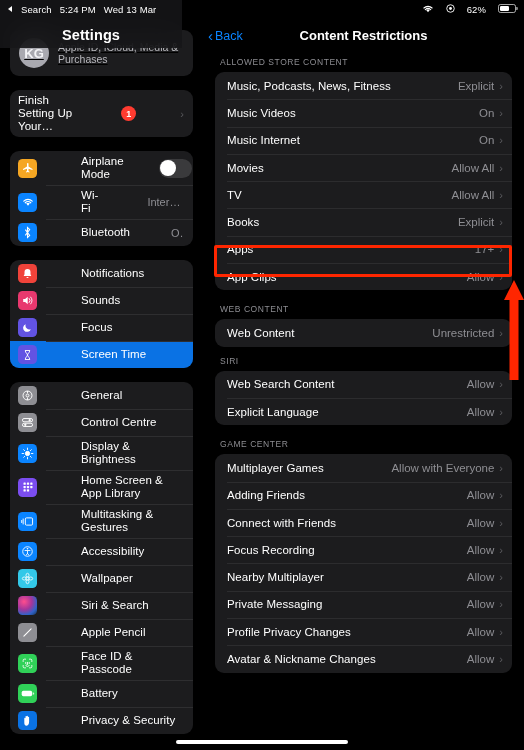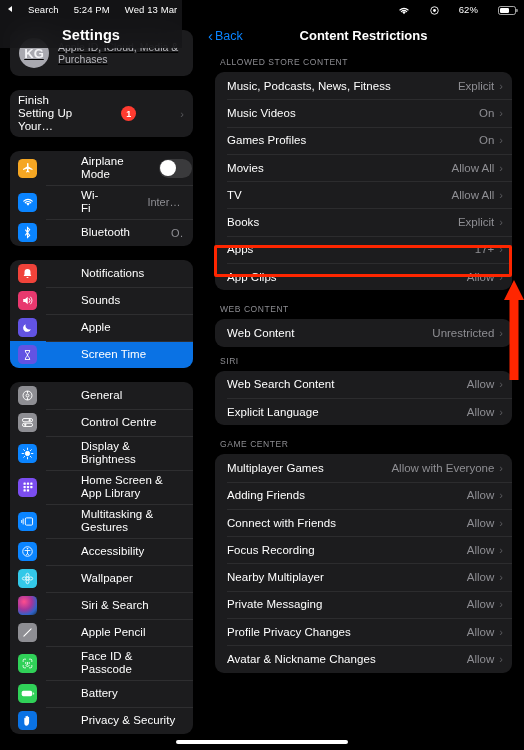--- a/index.html
+++ b/index.html
@@ -11,22 +11,22 @@
     overflow: hidden;
   }
   #screen { position: relative; width: 524px; height: 750px; background: #000; overflow: hidden; }
 
   
   .statusbar {
     position: absolute; top: 0; left: 0; width: 524px; height: 18px;
     display: flex; align-items: center; z-index: 40;
     color: #fff; font-size: 9.5px; padding: 0 8px;
   }
-  .sb-left { display: flex; align-items: center; gap: 15px; }
-  .sb-right { margin-left: auto; display: flex; align-items: flex-end; gap: 20px; }
+  .sb-left { display: flex; align-items: center; gap: 8px; }
+  .sb-right { margin-left: auto; display: flex; align-items: flex-start; gap: 12px; }
   .sb-back-tri {
     width: 0; height: 0; border-top: 3.2px solid transparent;
     border-bottom: 3.2px solid transparent; border-right: 4.2px solid #fff;
     margin-right: 1px;
   }
   .sb-item { letter-spacing: .1px; }
   .wifi-sb { display:block; }
   .loc-sb { display:block; }
   .batt {
     position: relative; width: 18px; height: 9px;
@@ -241,21 +241,21 @@
               </svg>
           </span>
           <span class="rlabel">Sounds</span>
         </div>
         <div class="row">
           <span class="ico" style="background:#6253e3">
             <svg width="11" height="11" viewBox="0 0 18 18" fill="#fff">
                 <path d="M14.5 11.8A6.4 6.4 0 0 1 6.2 3.5 6.5 6.5 0 1 0 14.5 11.8z"></path>
               </svg>
           </span>
-          <span class="rlabel">Apple</span>
+          <span class="rlabel">Focus</span>
         </div>
         <div class="row sel">
           <span class="ico" style="background:#6253e3">
             <svg width="9" height="12" viewBox="0 0 14 18" fill="none" stroke="#fff" stroke-width="1.4">
                 <path d="M3 2h8M3 16h8M3.6 2.4c0 3.2 3.4 4.4 3.4 6.6 0 2.2-3.4 3.4-3.4 6.6M10.4 2.4c0 3.2-3.4 4.4-3.4 6.6 0 2.2 3.4 3.4 3.4 6.6"></path>
               </svg>
           </span>
           <span class="rlabel">Screen Time</span>
         </div>
       </div>
@@ -404,21 +404,21 @@
           <span class="dlabel">Music, Podcasts, News, Fitness</span>
           <span class="dvalue">Explicit</span>
           <span class="dchev">›</span>
         </div>
         <div class="drow">
           <span class="dlabel">Music Videos</span>
           <span class="dvalue">On</span>
           <span class="dchev">›</span>
         </div>
         <div class="drow">
-          <span class="dlabel">Games Profiles</span>
+          <span class="dlabel">Music Internet</span>
           <span class="dvalue">On</span>
           <span class="dchev">›</span>
         </div>
         <div class="drow">
           <span class="dlabel">Movies</span>
           <span class="dvalue">Allow All</span>
           <span class="dchev">›</span>
         </div>
         <div class="drow">
           <span class="dlabel">TV</span>

